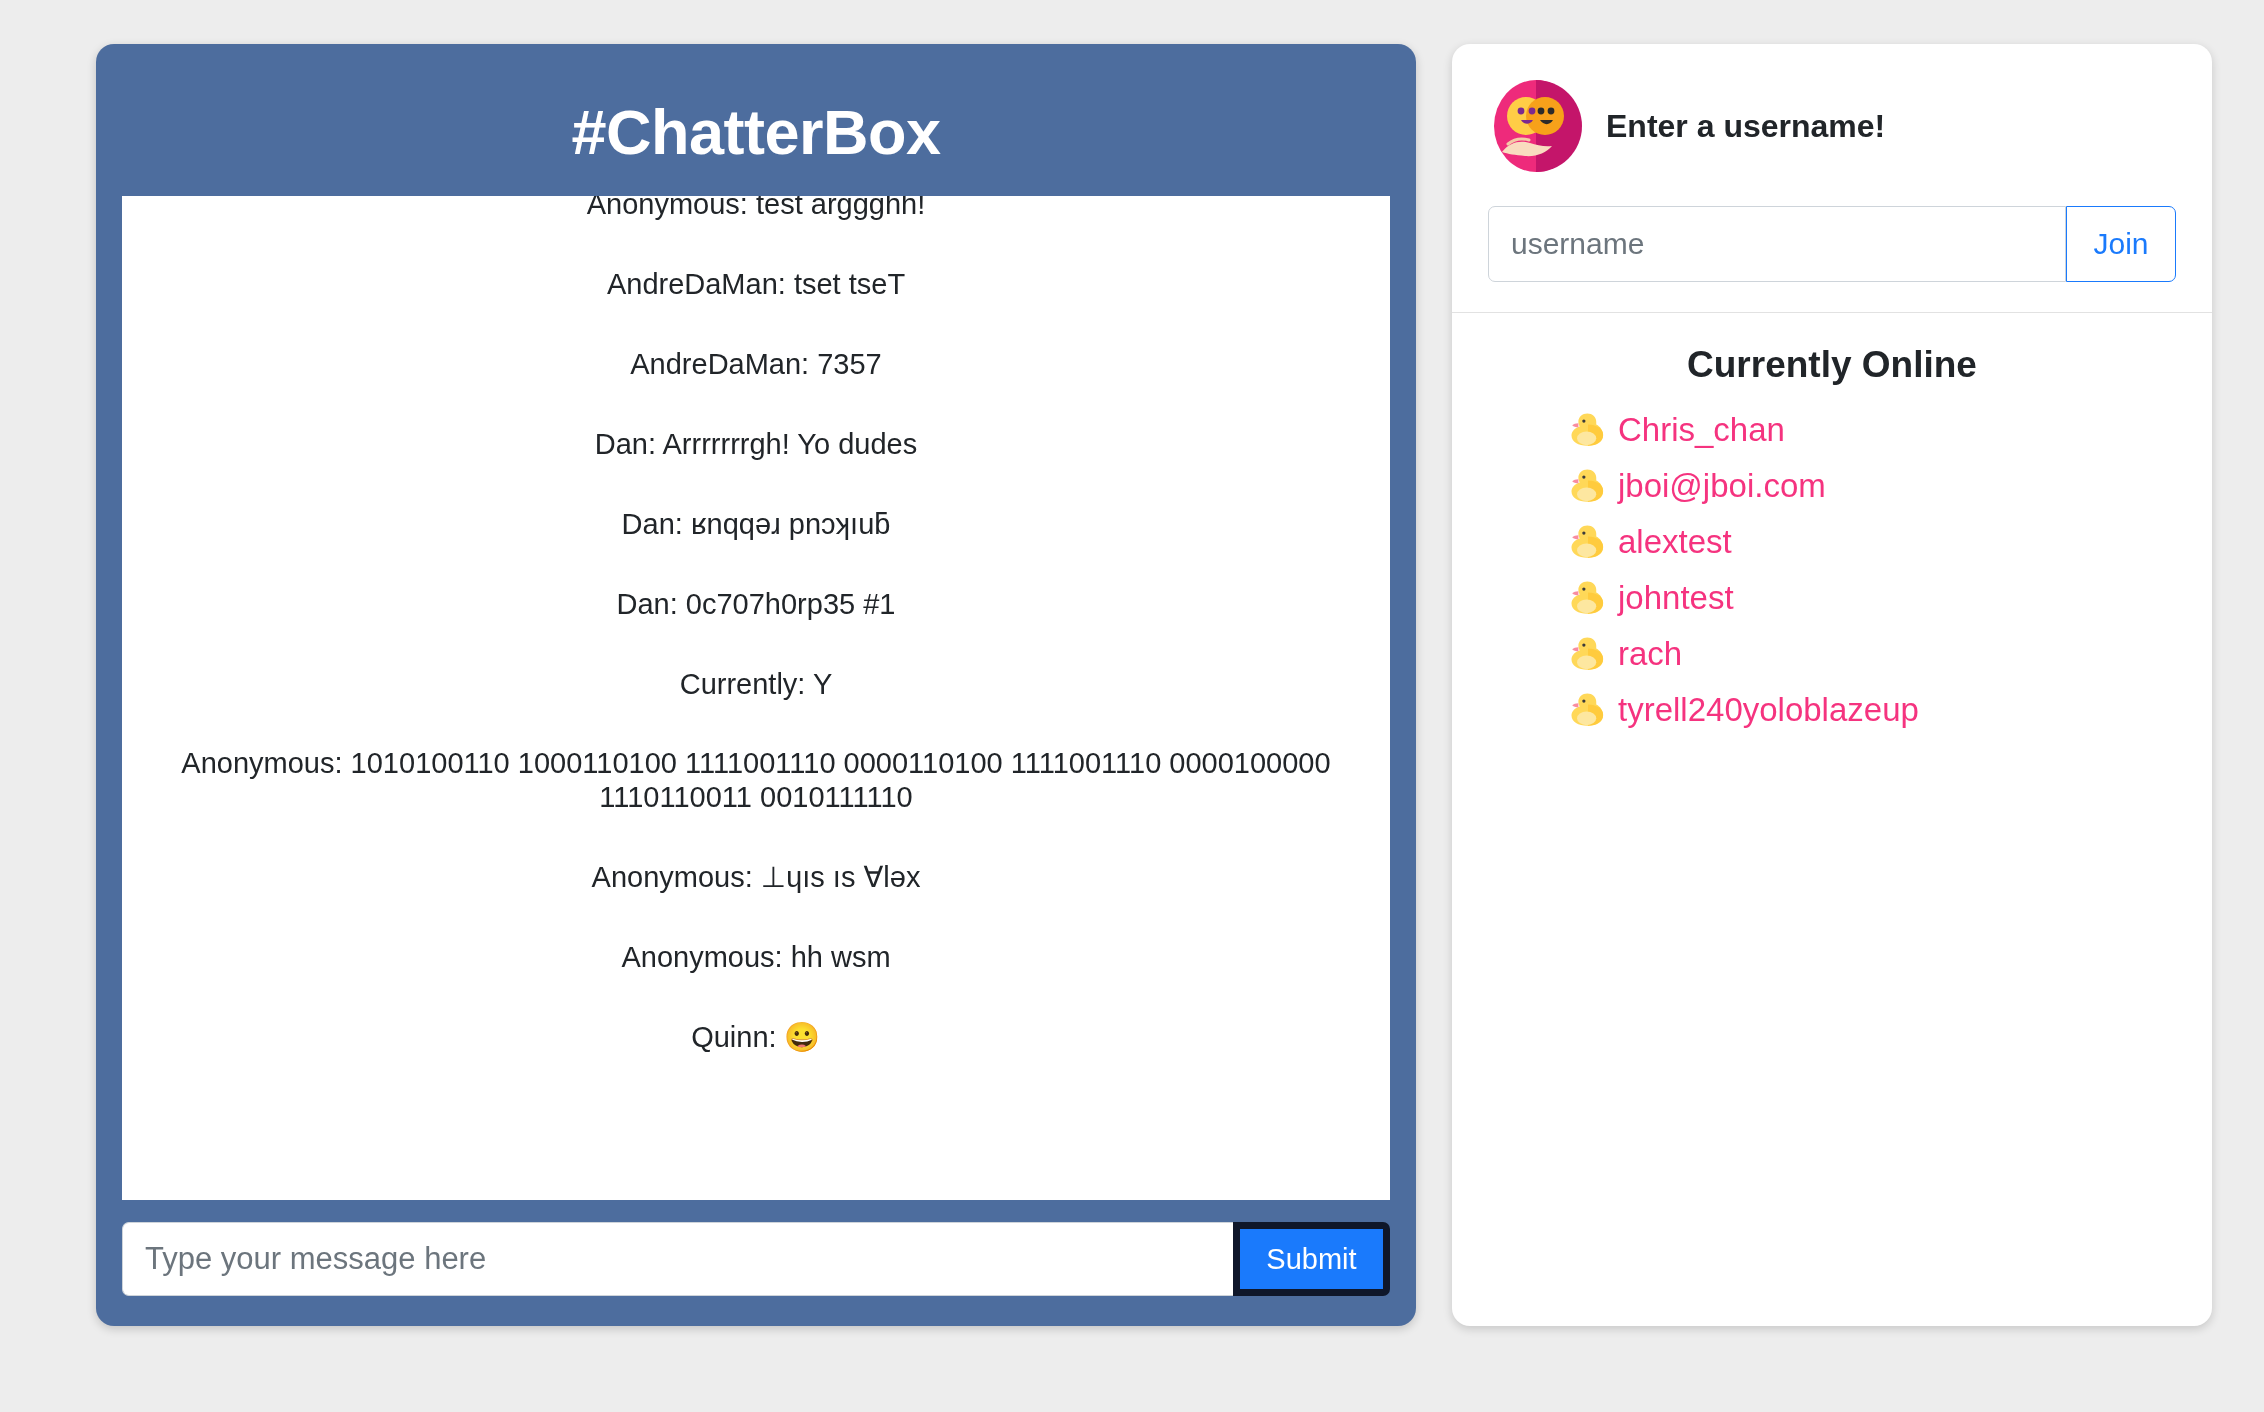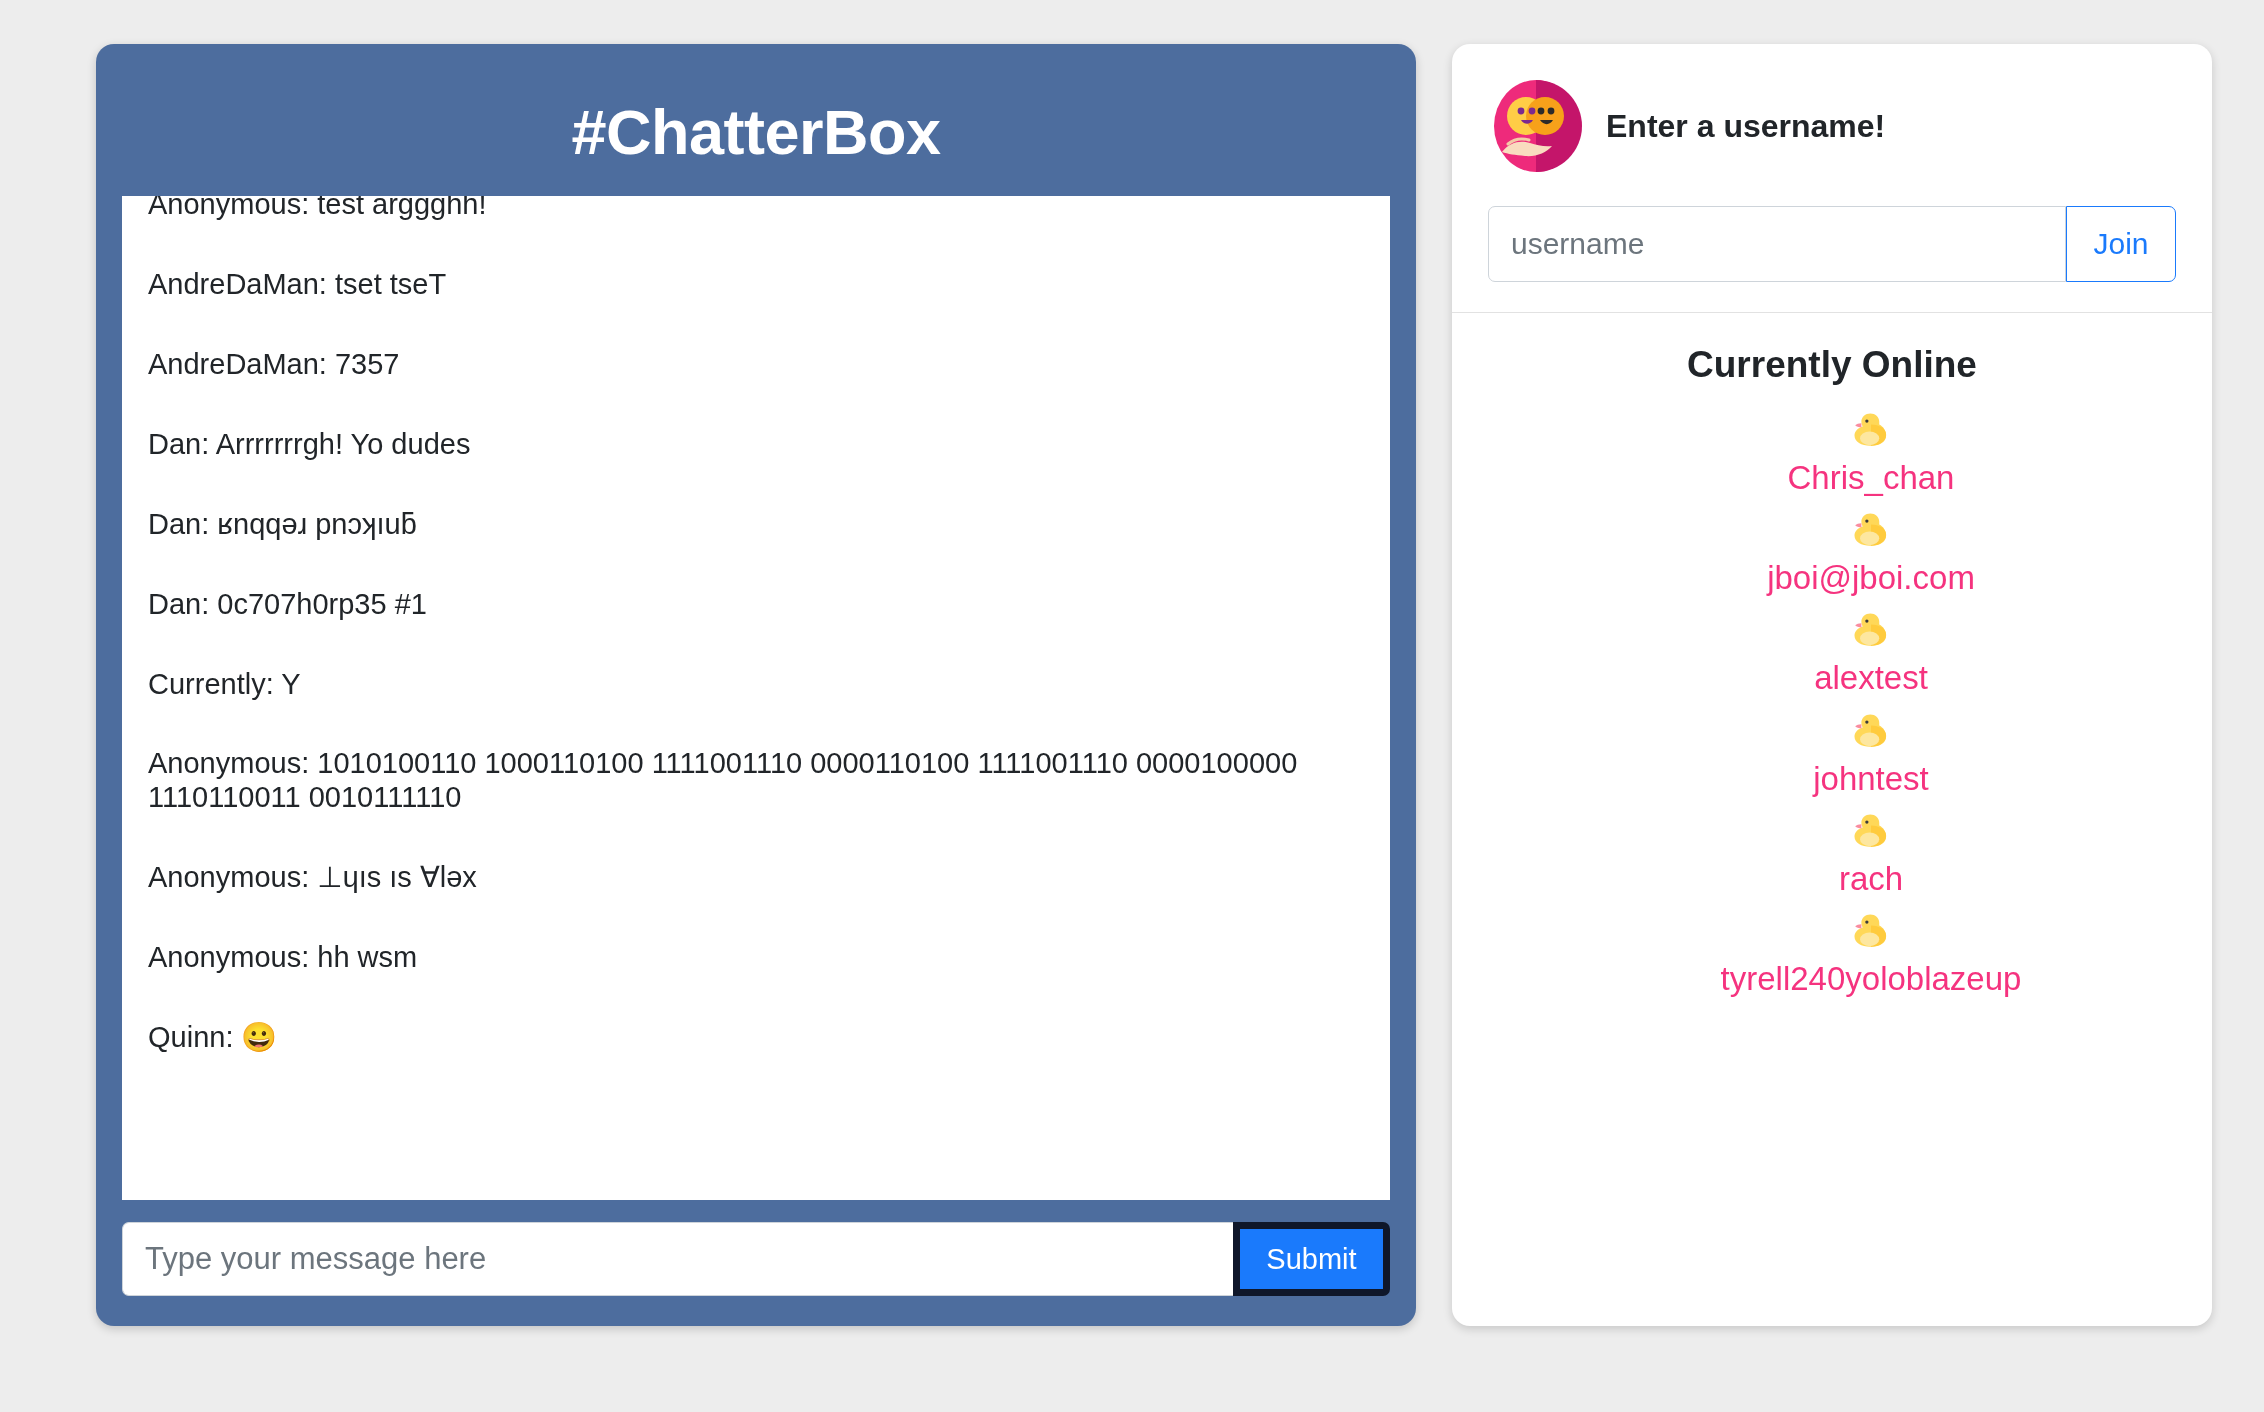--- a/index.html
+++ b/index.html
@@ -59,20 +59,21 @@
     position: relative;
   }
   .messages-scroll {
     position: absolute;
     top: -30px;
     left: 0;
     right: 0;
     bottom: 0;
     padding: 22px 26px 0 26px;
     overflow: hidden;
+    text-align: center;
   }
   .message {
     font-size: 29px;
     line-height: 1.17;
     color: #212529;
     margin: 0 0 46px 0;
     word-wrap: break-word;
   }
   .message:last-child { margin-bottom: 0; }
 
@@ -182,21 +183,20 @@
   .online-list {
     list-style: none;
     margin: 0;
     padding: 0 0 0 78px;
   }
   .online-item {
     display: flex;
     align-items: center;
     gap: 8px;
     margin-bottom: 12px;
-    flex-direction: column;
   }
   .duck-icon { width: 44px; height: 44px; flex: 0 0 auto; }
   .online-name {
     font-size: 33px;
     color: #f5337f;
     line-height: 1.1;
   }
 </style>
 </head>
 <body>

